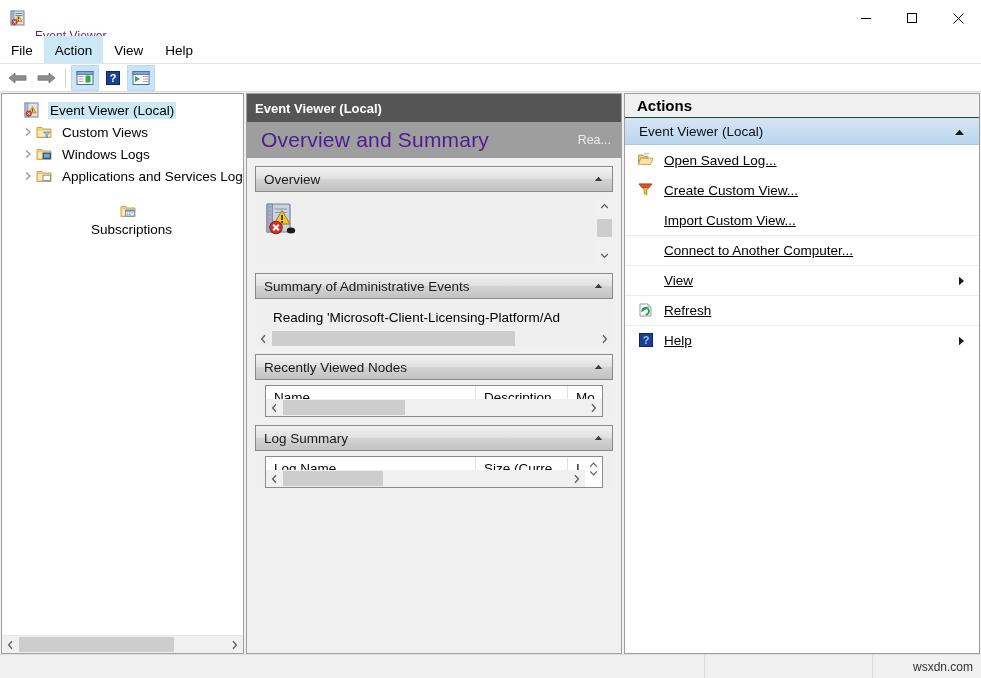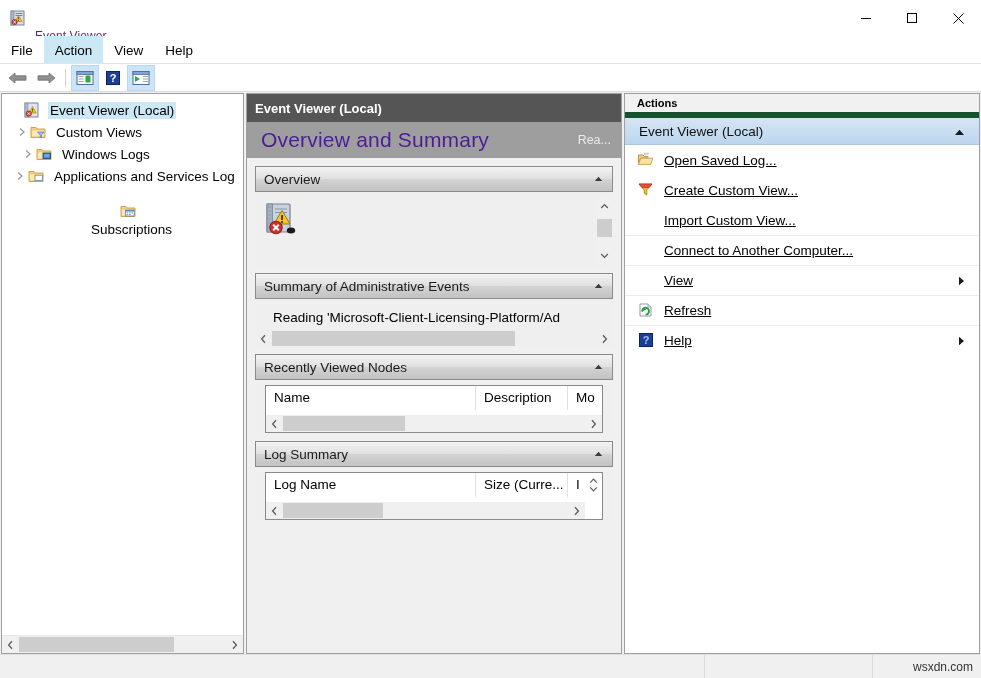--- a/index.html
+++ b/index.html
@@ -319,21 +319,21 @@
     height: 24px;
     line-height: 24px;
   }
 
   .inner-grid {
     background: #ffffff;
     border: 1px solid #8a8a8a;
     margin: 5px 10px 8px 10px;
     box-sizing: border-box;
     position: relative;
-    height: 48px;
+    height: 32px;
     overflow: hidden;
   }
   .grid-header {
     height: 24px;
     display: flex;
     align-items: center;
     font-size: 13.5px;
     color: #000;
     background: #ffffff;
     position: relative;
@@ -374,26 +374,26 @@
     border: 1px solid #a0a0a0;
     box-sizing: border-box;
     display: flex;
     flex-direction: column;
     position: relative;
   }
   .actions-title {
     height: 24px;
     flex: 0 0 24px;
     background: #f1f1f1;
-    border-bottom: 6px solid #14532d;
+    border-bottom: 1px solid #14532d;
     display: flex;
     align-items: center;
     padding-left: 12px;
     box-sizing: border-box;
-    font-size: 11px;
+    font-size: 15px;
     font-weight: bold;
     color: #000;
   }
   .actions-group-head {
     height: 27px;
     flex: 0 0 27px;
     background: linear-gradient(to bottom, #d5e5f5 0%, #bcd6ee 100%);
     border-bottom: 1px solid #a9c6e2;
     display: flex;
     align-items: center;
@@ -547,21 +547,21 @@
               <polygon points="8.5,4.5 12.2,11 4.8,11" fill="#f0c419" stroke="#a07c10" stroke-width="0.6"></polygon>
               <rect x="8.1" y="6.6" width="0.9" height="2.2" fill="#5a4505"></rect>
               <rect x="8.1" y="9.3" width="0.9" height="0.8" fill="#5a4505"></rect>
               <circle cx="4.8" cy="11.6" r="2.7" fill="#d13b36" stroke="#8e211d" stroke-width="0.6"></circle>
               <path d="M3.6 10.4 L6.0 12.8 M6.0 10.4 L3.6 12.8" stroke="#fff" stroke-width="0.9"></path>
             </svg>
           </div>
           <div class="tree-label">Event Viewer (Local)</div>
         </div>
 
-        <div class="tree-row" style="padding-left:12px;">
+        <div class="tree-row" style="padding-left:18px;">
           <div class="tree-expander">
             <svg width="8" height="10" viewBox="0 0 8 10">
                 <polyline points="2,1.5 6,5 2,8.5" fill="none" stroke="#9a9a9a" stroke-width="1.3"></polyline>
               </svg>
           </div>
           <div class="tree-ico">
             <svg width="17" height="16" viewBox="0 0 17 16">
               <path d="M1 3.5 L6 3.5 L7.3 5 L15 5 L15 13.5 L1 13.5 Z" fill="#f6d389" stroke="#c59b3c" stroke-width="0.9"></path>
               <path d="M1.5 5.8 L14.5 5.8 L14.5 13 L1.5 13 Z" fill="#fde7b4" stroke="#d7ae5d" stroke-width="0.6"></path>
               <polygon points="7.5,8 14,8 11.3,11 11.3,14 10.2,13.2 10.2,11" fill="#9fc5e8" stroke="#4a80b5" stroke-width="0.7"></polygon>
@@ -580,21 +580,21 @@
             <svg width="17" height="16" viewBox="0 0 17 16">
               <path d="M1 3.5 L6 3.5 L7.3 5 L15 5 L15 13.5 L1 13.5 Z" fill="#f6d389" stroke="#c59b3c" stroke-width="0.9"></path>
               <path d="M1.5 5.8 L14.5 5.8 L14.5 13 L1.5 13 Z" fill="#fde7b4" stroke="#d7ae5d" stroke-width="0.6"></path>
               <rect x="7" y="7" width="7.5" height="5.6" fill="#2d6fb5" stroke="#1b4a80" stroke-width="0.8"></rect>
               <rect x="8" y="8" width="5.5" height="3.6" fill="#6ea8de"></rect>
             </svg>
           </div>
           <div class="tree-label">Windows Logs</div>
         </div>
 
-        <div class="tree-row" style="padding-left:10px;">
+        <div class="tree-row" style="padding-left:18px;">
           <div class="tree-expander">
             <svg width="8" height="10" viewBox="0 0 8 10">
                 <polyline points="2,1.5 6,5 2,8.5" fill="none" stroke="#9a9a9a" stroke-width="1.3"></polyline>
               </svg>
           </div>
           <div class="tree-ico">
             <svg width="17" height="16" viewBox="0 0 17 16">
               <path d="M1 3.5 L6 3.5 L7.3 5 L15 5 L15 13.5 L1 13.5 Z" fill="#f6d389" stroke="#c59b3c" stroke-width="0.9"></path>
               <path d="M1.5 5.8 L14.5 5.8 L14.5 13 L1.5 13 Z" fill="#fde7b4" stroke="#d7ae5d" stroke-width="0.6"></path>
               <rect x="7" y="7.2" width="7.5" height="5.4" fill="#ffffff" stroke="#7b8aa0" stroke-width="0.9"></rect>

